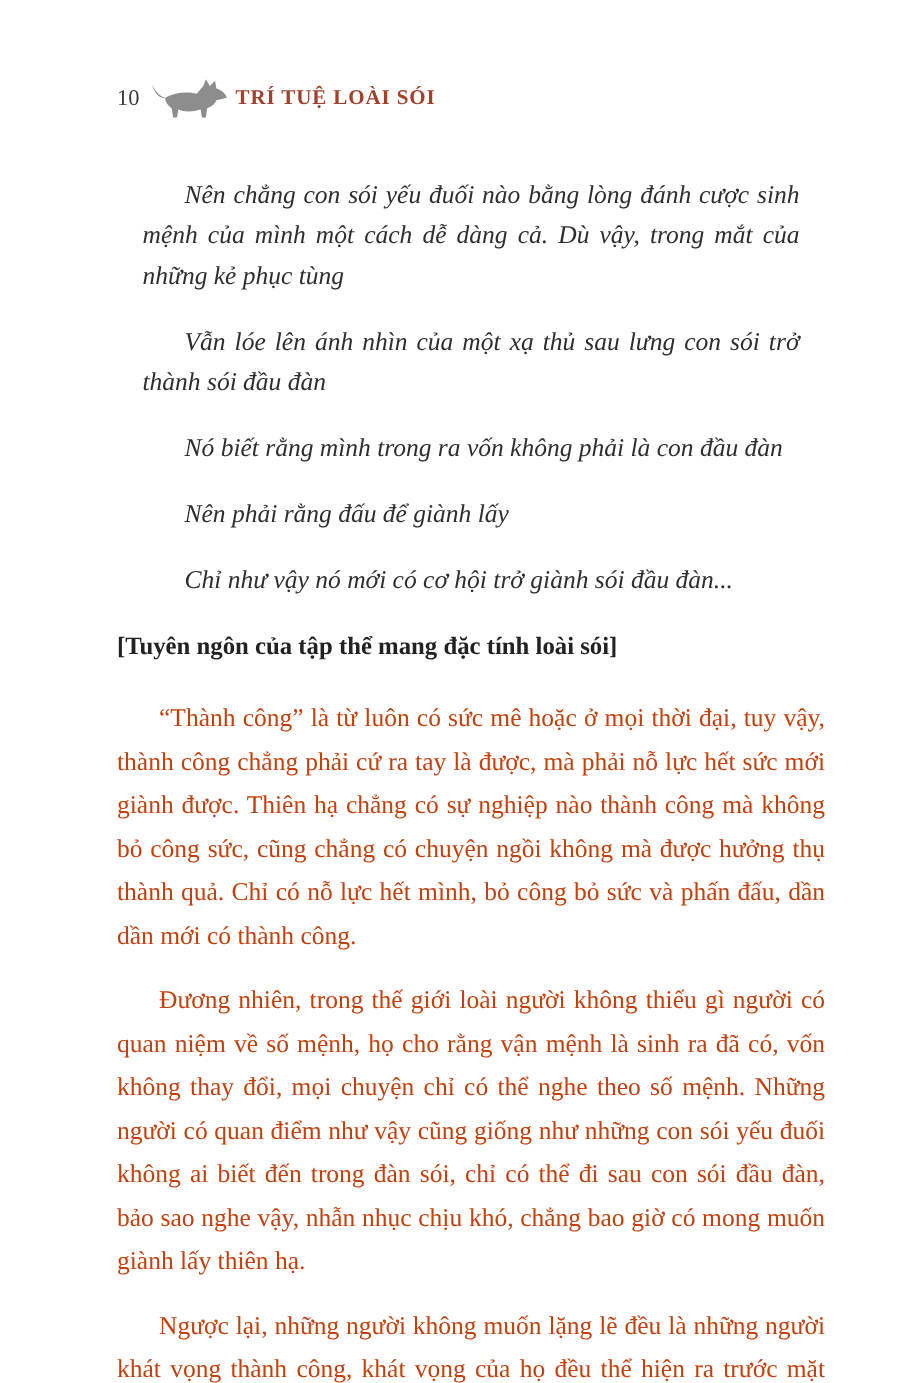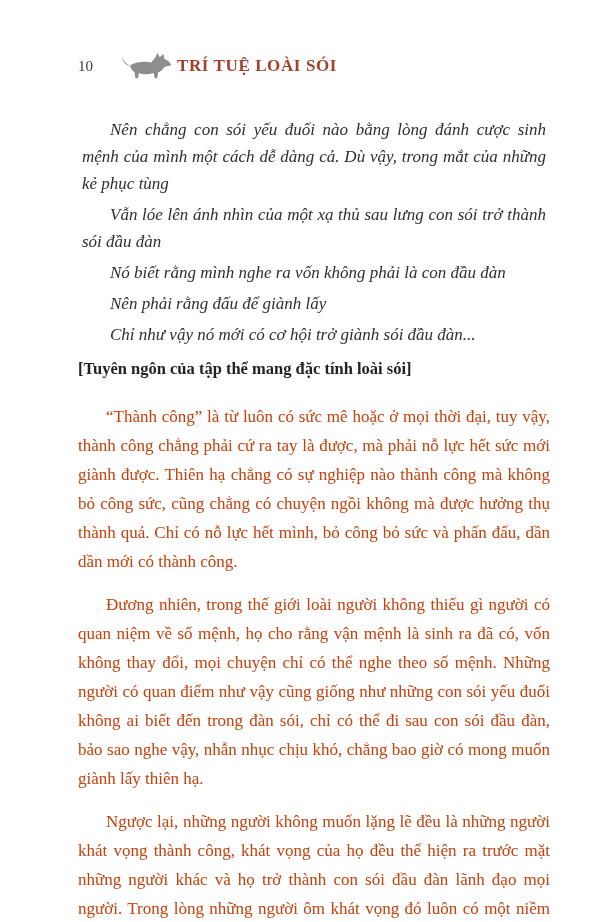--- a/index.html
+++ b/index.html
@@ -18,47 +18,47 @@
     padding: 50px 62px 0 78px;
   }
   .header {
     display: flex;
     align-items: center;
     margin-bottom: 34px;
   }
   .page-number {
     font-size: 15px;
     color: #3a3a3a;
-    margin-right: 24px;
+    margin-right: 4px;
   }
   .wolf-icon-wrap {
     width: 56px;
     height: 32px;
     margin-right: 4px;
     display: flex;
     align-items: center;
   }
   .wolf-icon-wrap svg { width: 56px; height: 32px; }
   .book-title {
-    font-size: 17px;
+    font-size: 14px;
     font-weight: bold;
     letter-spacing: 0.6px;
     color: #a2402c;
     font-family: "Liberation Serif", serif;
   }
   .epigraph {
     font-style: italic;
     font-size: 17px;
     line-height: 27px;
     text-align: justify;
     color: #2e2e2e;
   }
   .epigraph .stanza {
     text-indent: 28px;
-    margin: 4px;
+    margin: 17px;
   }
   .attribution {
     font-weight: bold;
     font-style: normal;
     font-size: 16.5px;
     text-align: left;
     margin-top: 7px;
     color: #222222;
   }
   .body-text {
@@ -104,21 +104,21 @@
           C11 18 7 14 5 7
           Z"></path>
       </svg>
     </span>
     <span class="book-title">TRÍ TUỆ LOÀI SÓI</span>
   </div>
 
   <div class="epigraph">
     <p class="stanza">Nên chẳng con sói yếu đuối nào bằng lòng đánh cược sinh mệnh của mình một cách dễ dàng cả. Dù vậy, trong mắt của những kẻ phục tùng</p>
     <p class="stanza">Vẫn lóe lên ánh nhìn của một xạ thủ sau lưng con sói trở thành sói đầu đàn</p>
-    <p class="stanza">Nó biết rằng mình nghe ra vốn không phải là con đầu đàn</p>
+    <p class="stanza">Nó biết rằng mình trong ra vốn không phải là con đầu đàn</p>
     <p class="stanza">Nên phải rằng đấu để giành lấy</p>
     <p class="stanza">Chỉ như vậy nó mới có cơ hội trở giành sói đầu đàn...</p>
     <p class="attribution">[Tuyên ngôn của tập thể mang đặc tính loài sói]</p>
   </div>
 
   <div class="body-text">
     <p class="para">“Thành công” là từ luôn có sức mê hoặc ở mọi thời đại, tuy vậy, thành công chẳng phải cứ ra tay là được, mà phải nỗ lực hết sức mới giành được. Thiên hạ chẳng có sự nghiệp nào thành công mà không bỏ công sức, cũng chẳng có chuyện ngồi không mà được hưởng thụ thành quả. Chỉ có nỗ lực hết mình, bỏ công bỏ sức và phấn đấu, dần dần mới có thành công.</p>
     <p class="para">Đương nhiên, trong thế giới loài người không thiếu gì người có quan niệm về số mệnh, họ cho rằng vận mệnh là sinh ra đã có, vốn không thay đổi, mọi chuyện chỉ có thể nghe theo số mệnh. Những người có quan điểm như vậy cũng giống như những con sói yếu đuối không ai biết đến trong đàn sói, chỉ có thể đi sau con sói đầu đàn, bảo sao nghe vậy, nhẫn nhục chịu khó, chẳng bao giờ có mong muốn giành lấy thiên hạ.</p>
     <p class="para">Ngược lại, những người không muốn lặng lẽ đều là những người khát vọng thành công, khát vọng của họ đều thể hiện ra trước mặt những người khác và họ trở thành con sói đầu đàn lãnh đạo mọi người. Trong lòng những người ôm khát vọng đó luôn có một niềm tin, rằng mình sinh ra vốn chẳng phải “sói đầu đàn” nhưng lại có cơ hội trở thành “sói đầu đàn”; mình sinh</p>
   </div>

